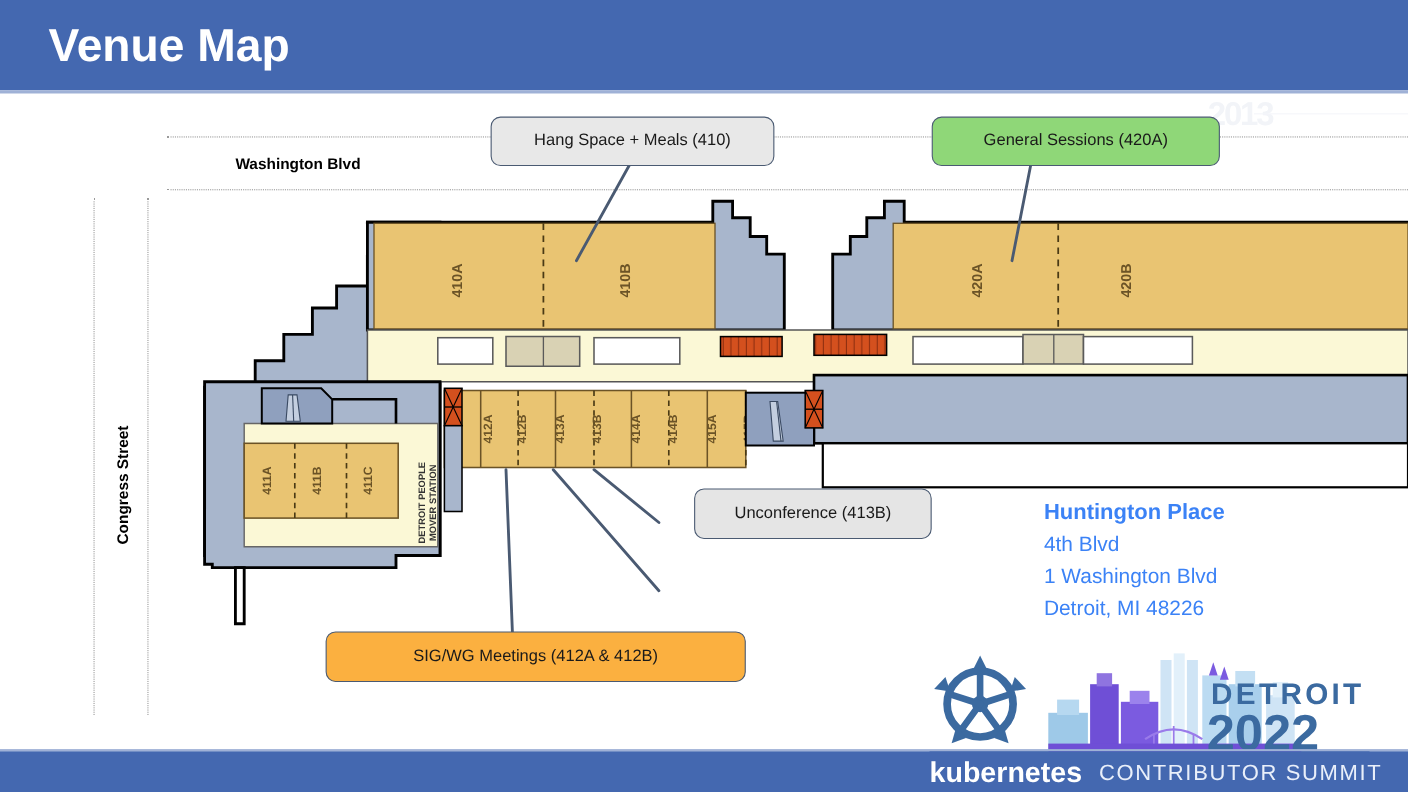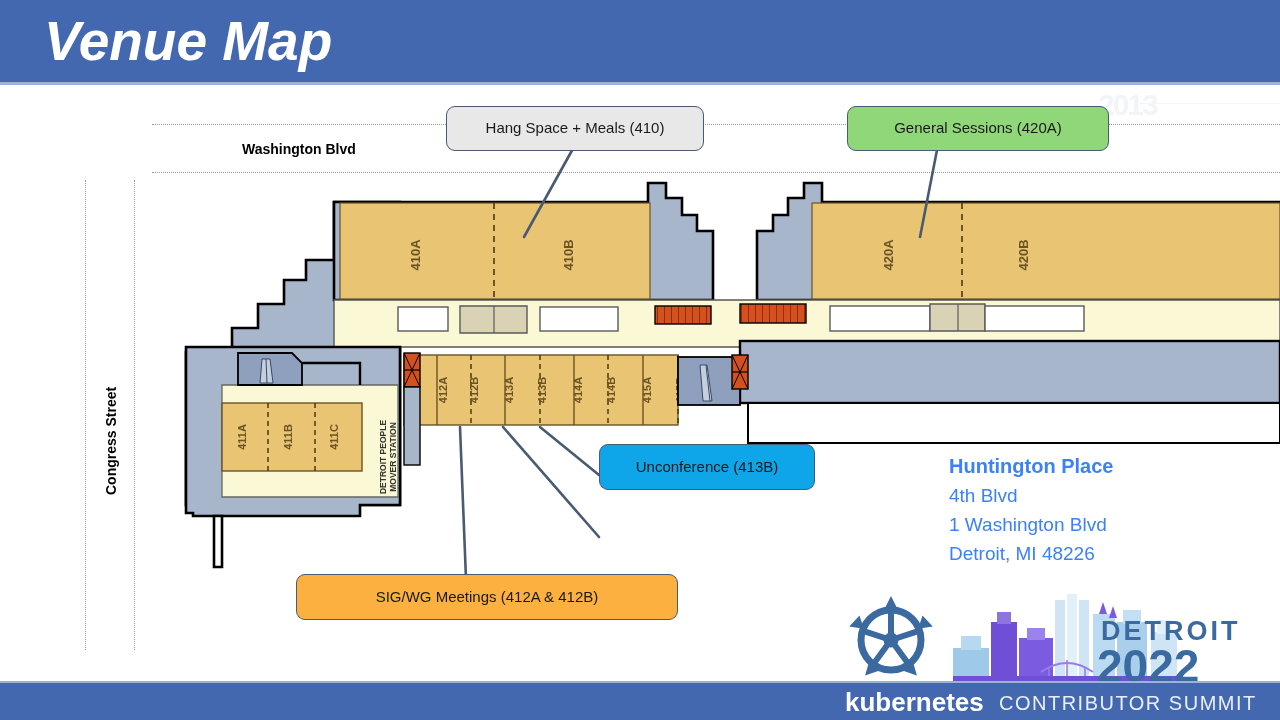--- a/index.html
+++ b/index.html
@@ -23,26 +23,25 @@
     width: 1280px; height: 82px;
     background: #4468B0;
   }
   .header-underline {
     position: absolute; left: 0; top: 82px;
     width: 1280px; height: 3px;
     background: #9FB1D6;
   }
   .slide-title {
     position: absolute; left: 44px; top: 13px;
-    font-size: 55px; font-weight: bold;
+    font-size: 42px; font-weight: bold;
     color: #ffffff;
     letter-spacing: 0px;
     line-height: 56px;
     white-space: nowrap;
-    font-style: italic;
   }
 
   
   .footer-bar {
     position: absolute; left: 0; top: 683px;
     width: 1280px; height: 37px;
     background: #4468B0;
   }
   .footer-topline {
     position: absolute; left: 0; top: 681px;
@@ -88,21 +87,21 @@
     border-radius: 9px;
     display: flex; align-items: center; justify-content: center;
     font-size: 15px; color: #1a1a1a;
     text-align: center;
     padding: 0 24px;
     white-space: nowrap;
     line-height: 1.1;
   }
   .c-gray   { background: #E8E8E8; }
   .c-green  { background: #8FD778; }
-  .c-red    { background: #0ea5e9; }
+  .c-red    { background: #e5e5e5; margin-left: 32px; }
   .c-blue   { background: #BACDF5; }
   .c-orange { background: #FBB040; }
 
   
   .address {
     position: absolute; left: 949px; top: 452px;
     font-size: 19px; color: #3b82f6; line-height: 29px;
     white-space: nowrap;
   }
   .address .venue-name { font-weight: bold; font-size: 20px; }
@@ -134,21 +133,21 @@
   <div class="slide-title">Venue Map</div>
 
   <div class="watermark">2013</div>
   <div class="watermark-rule"></div>
 
   <div class="street-line" style="left:152px; top:124px; width:1128px;"></div>
   <div class="street-line" style="left:152px; top:172px; width:1128px;"></div>
   <div class="street-line v" style="left:85px; top:180px; height:470px;"></div>
   <div class="street-line v" style="left:134px; top:180px; height:470px;"></div>
 
-  <div class="street-label" style="left:242px; top:141px;">Washington Blvd</div>
+  <div class="street-label" style="left:214px; top:141px;">Washington Blvd</div>
   <div class="street-label vertical" style="left:103px; top:495px;">Congress Street</div>
 
   <div class="map-stage">
     <svg class="mapsvg" width="1280" height="598" viewBox="0 0 1280 598">
 
       <defs>
         <pattern id="escalator" width="7" height="10" patternUnits="userSpaceOnUse">
           <rect width="7" height="10" fill="#D4501E"></rect>
           <line x1="6.5" y1="0" x2="6.5" y2="10" stroke="#8F2F10" stroke-width="1"></line>
         </pattern>

